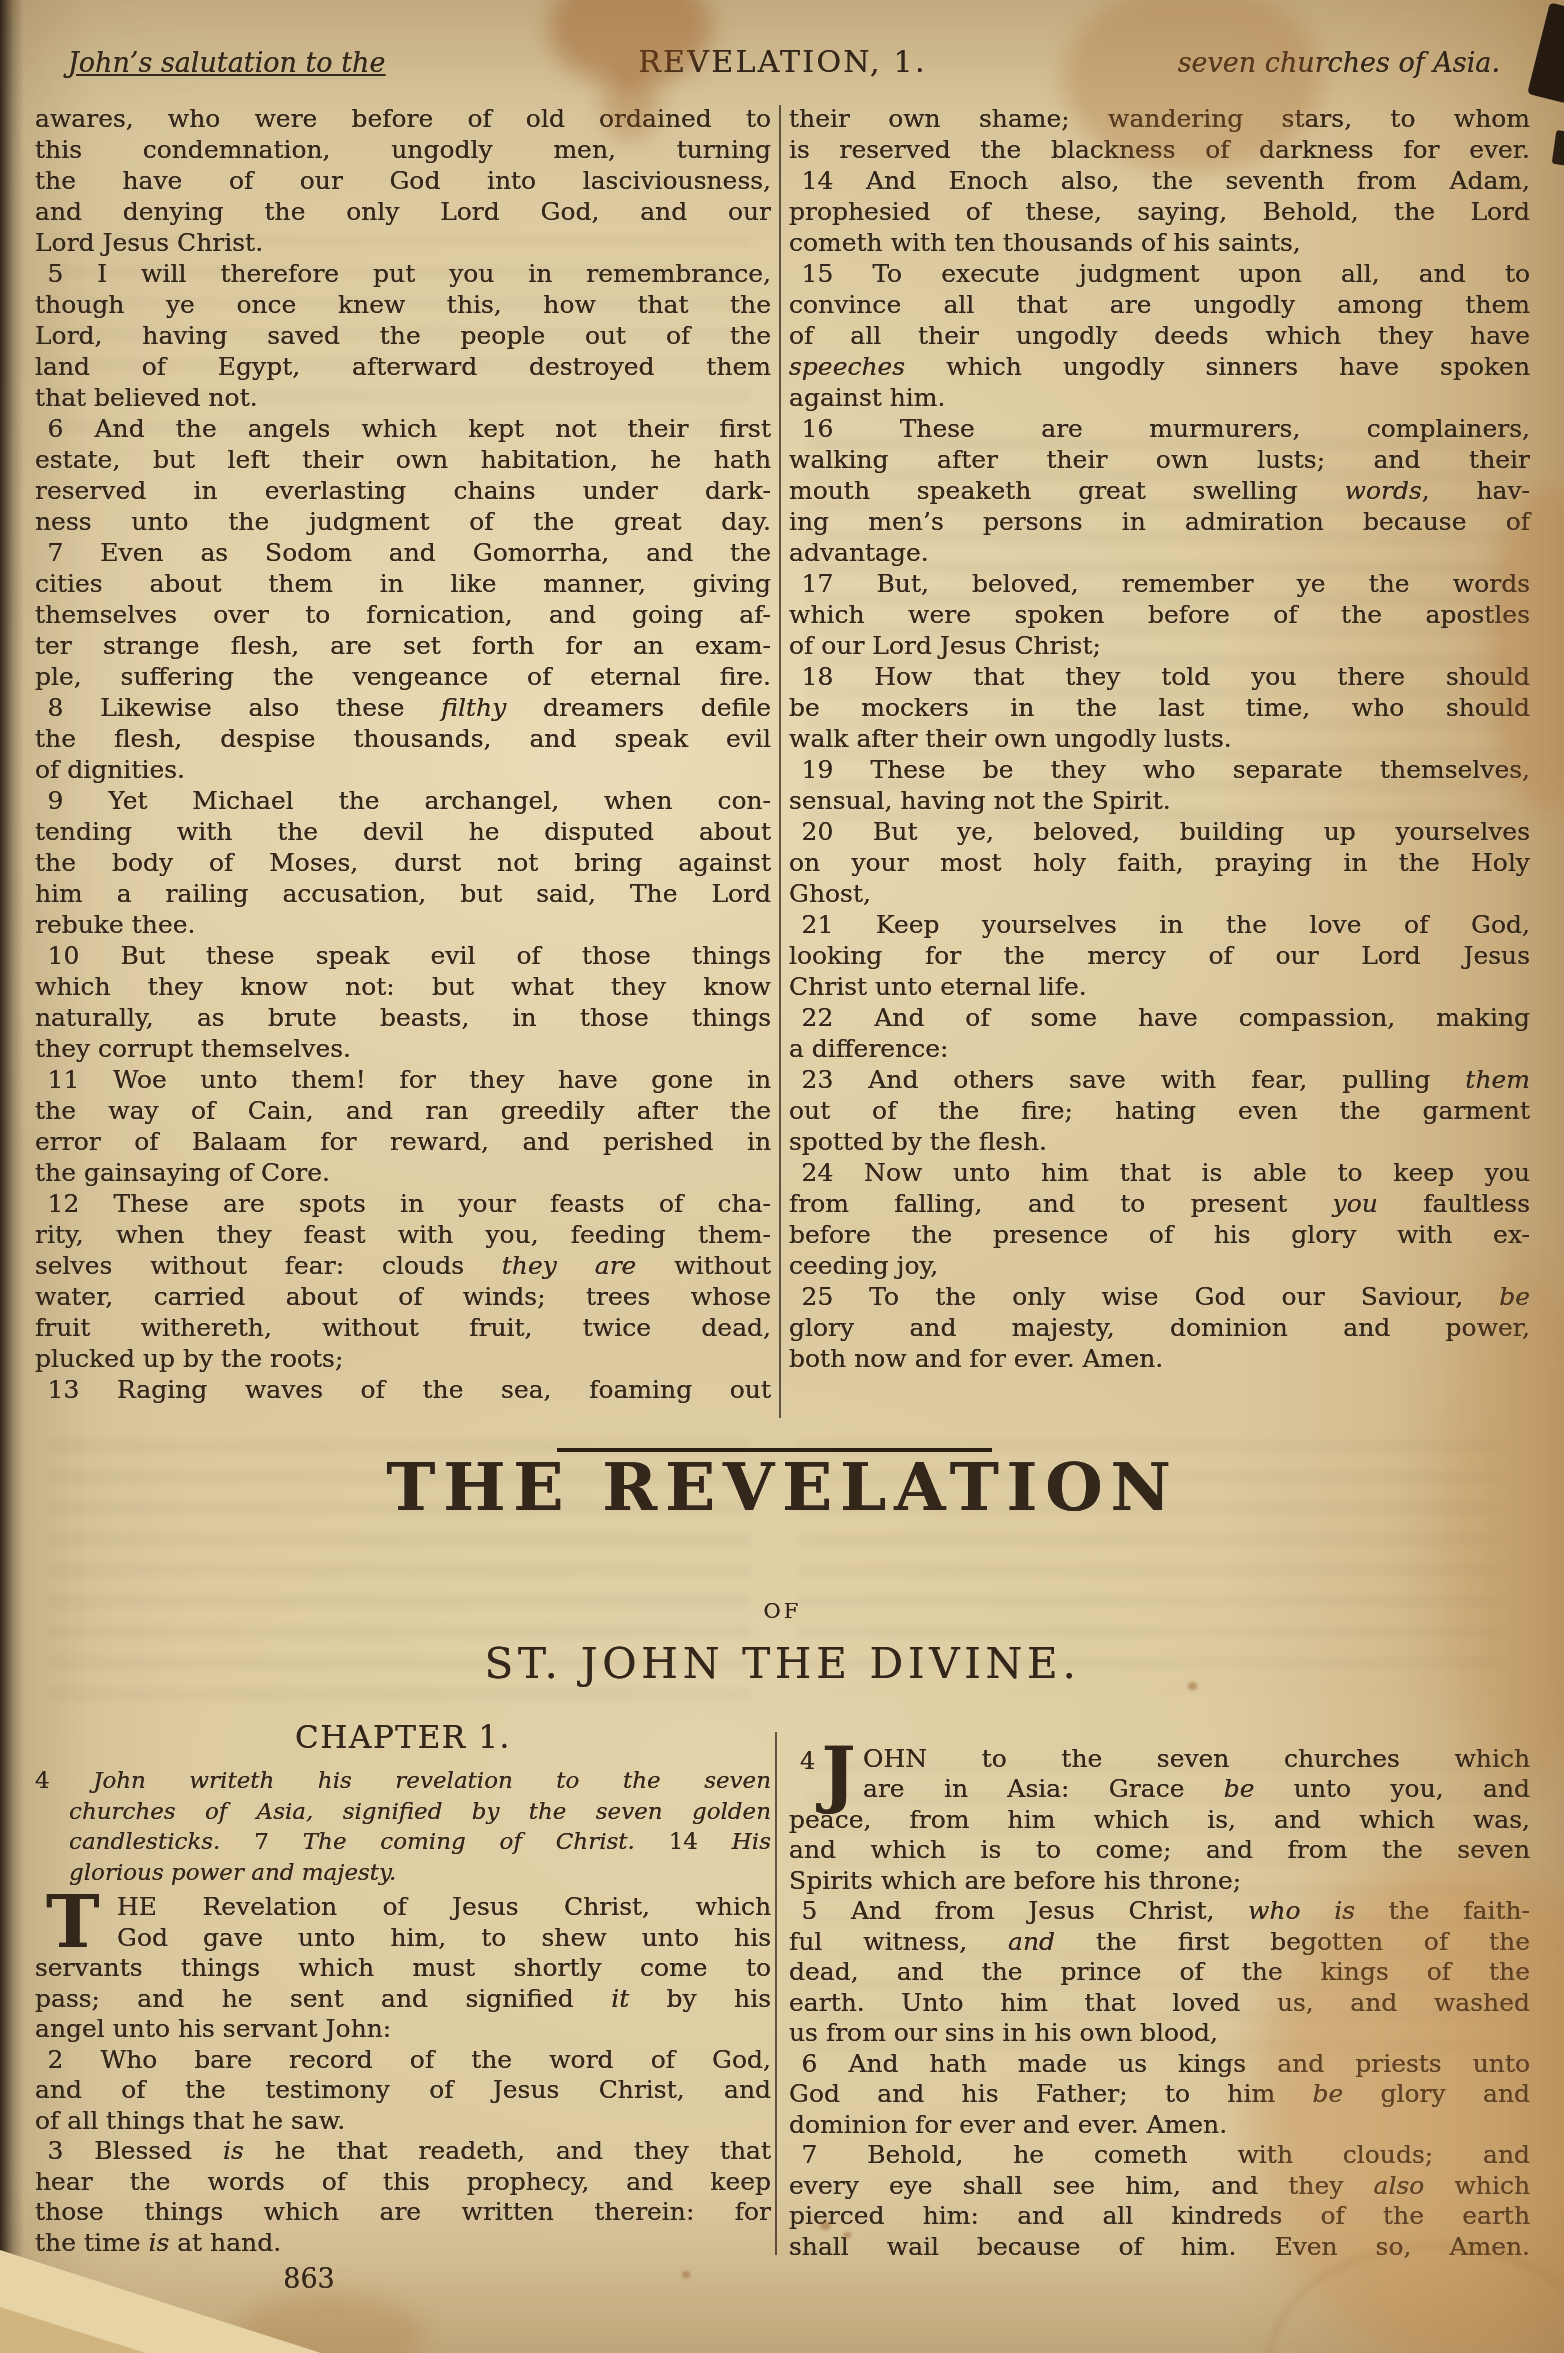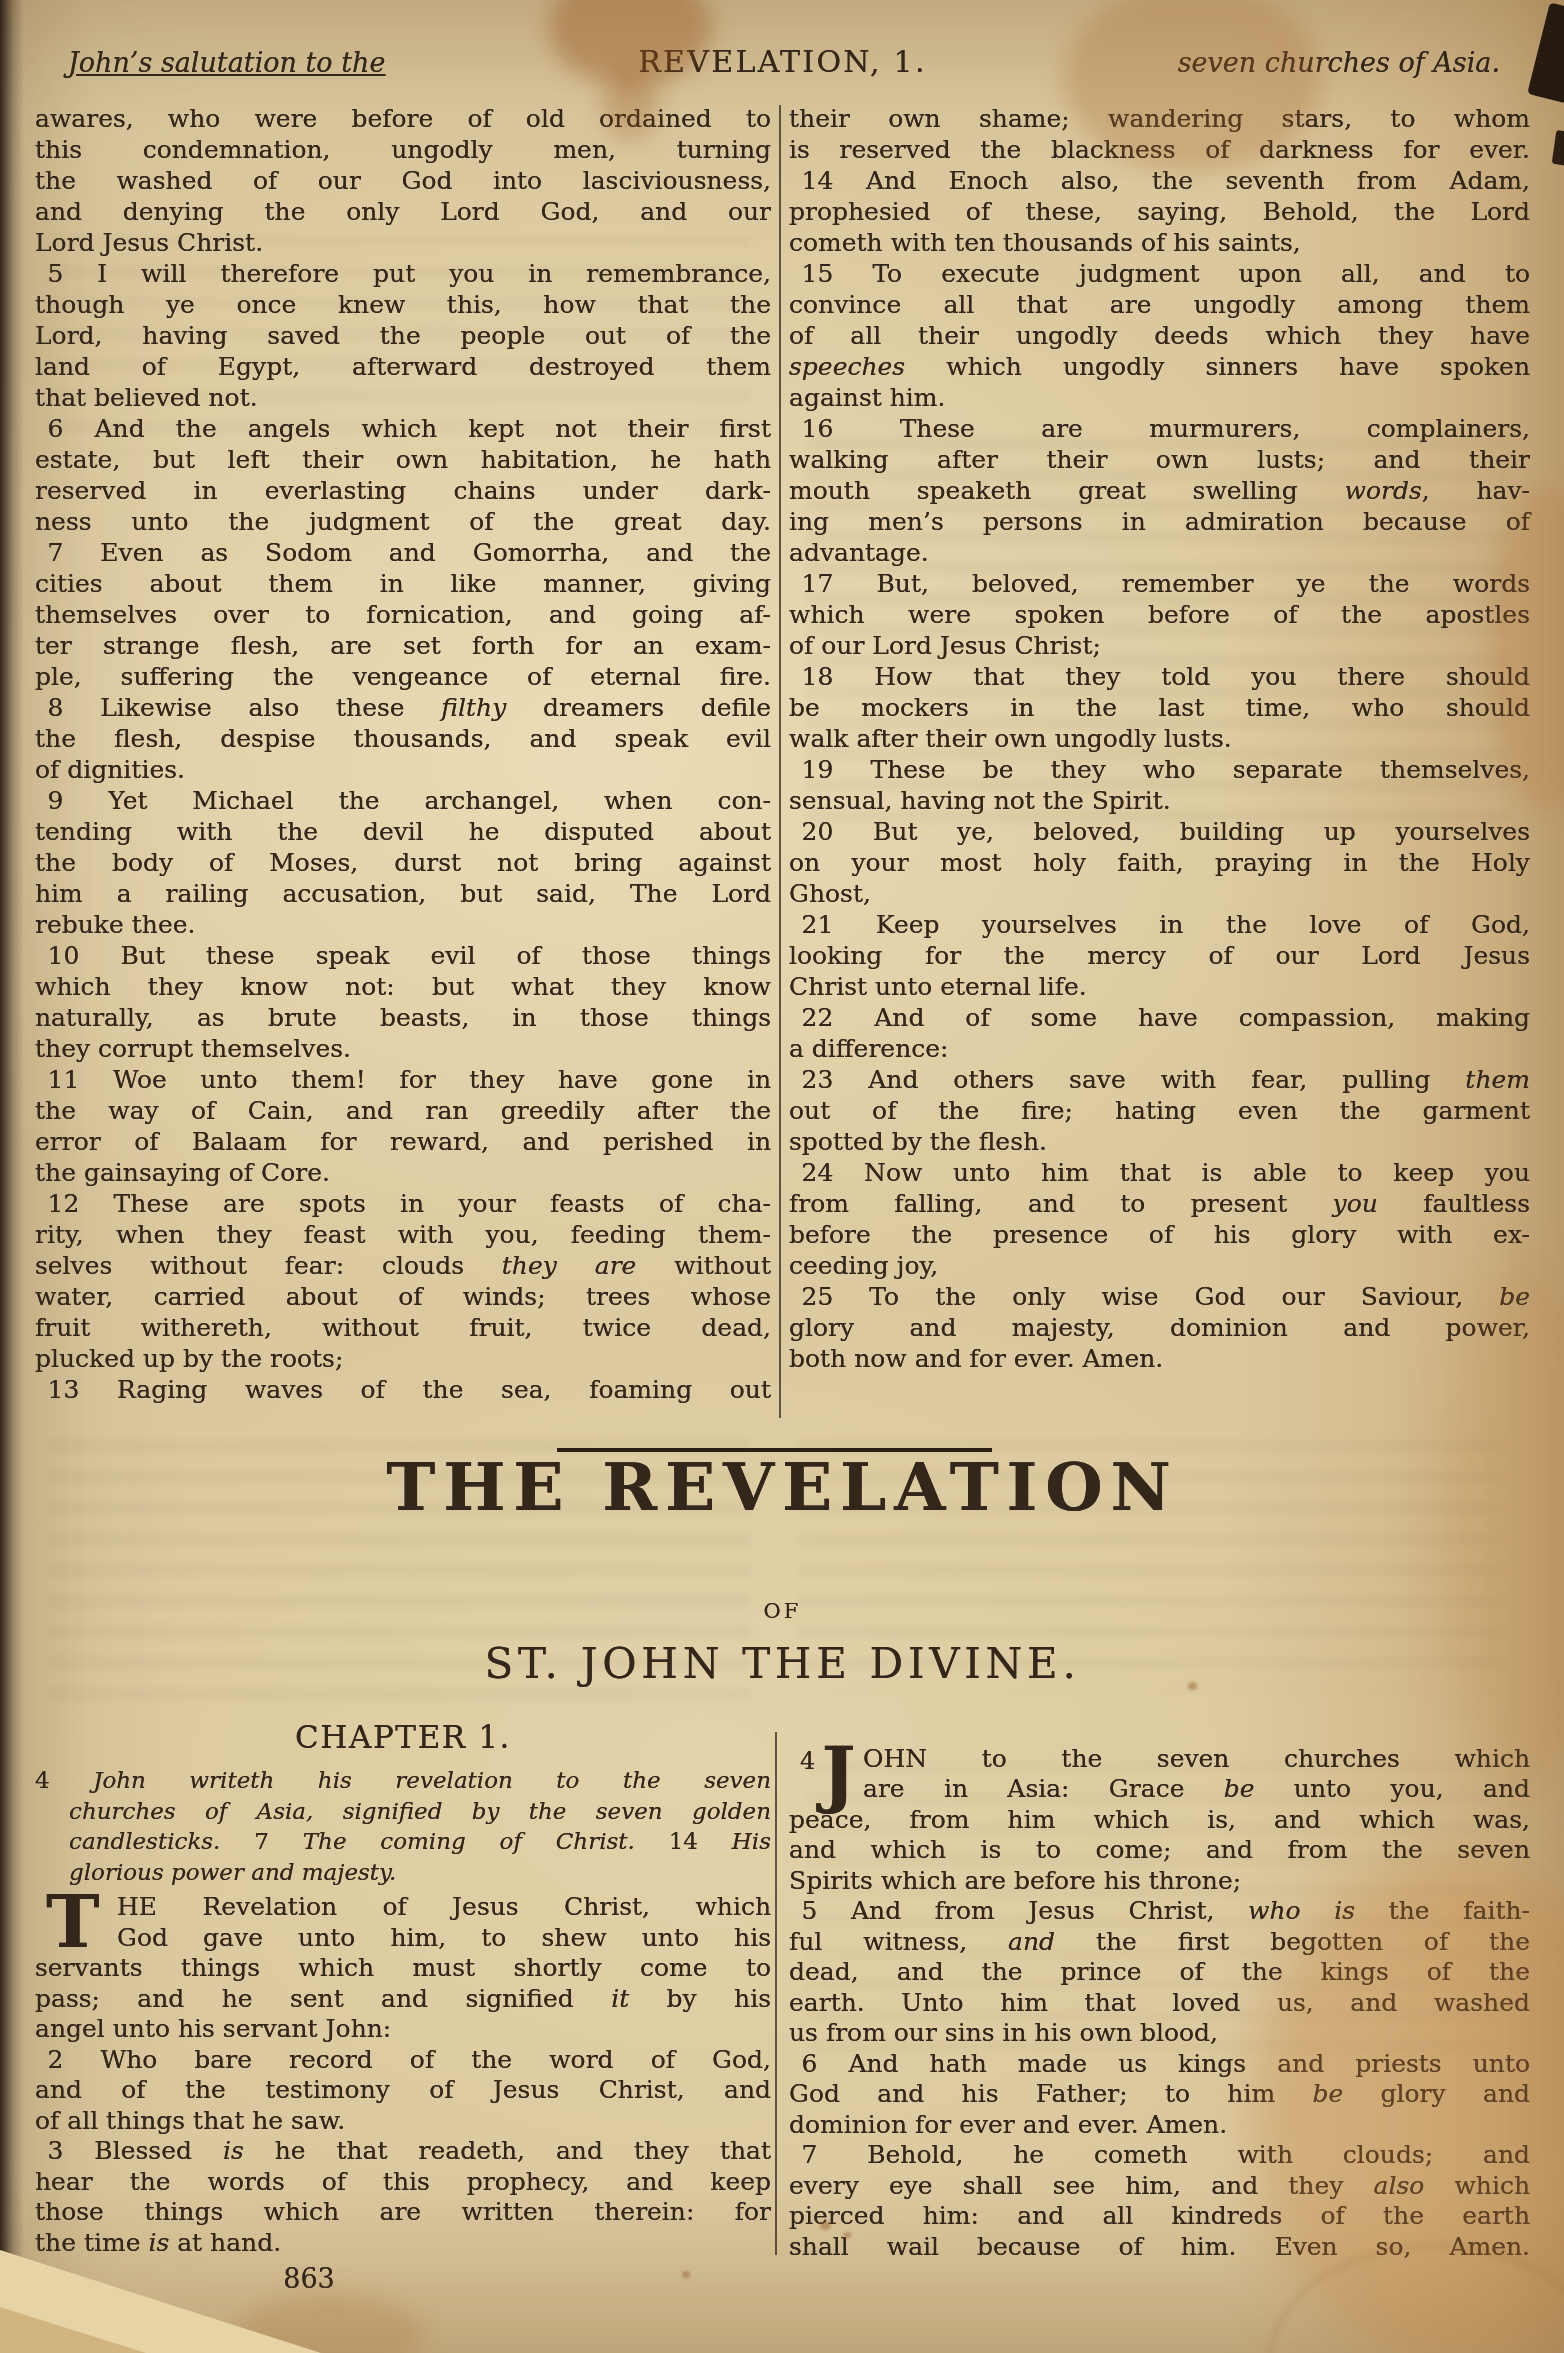--- a/index.html
+++ b/index.html
@@ -110,21 +110,21 @@
 
 <div class="runhead ink">
   <span class="rh-side rh-left">John’s salutation to the</span>
   <span class="rh-center">REVELATION, 1.</span>
   <span class="rh-side rh-right">seven churches of Asia.</span>
 </div>
 
 <div class="col jude col-l ink">
     <div class="line">awares, who were before of old ordained to</div>
     <div class="line">this condemnation, ungodly men, turning</div>
-    <div class="line">the washed of our God into lasciviousness,</div>
+    <div class="line">the have of our God into lasciviousness,</div>
     <div class="line">and denying the only Lord God, and our</div>
     <div class="line end">Lord Jesus Christ.</div>
     <div class="line vn">5 I will therefore put you in remembrance,</div>
     <div class="line">though ye once knew this, how that the</div>
     <div class="line">Lord, having saved the people out of the</div>
     <div class="line">land of Egypt, afterward destroyed them</div>
     <div class="line end">that believed not.</div>
     <div class="line vn">6 And the angels which kept not their first</div>
     <div class="line">estate, but left their own habitation, he hath</div>
     <div class="line">reserved in everlasting chains under dark-</div>

